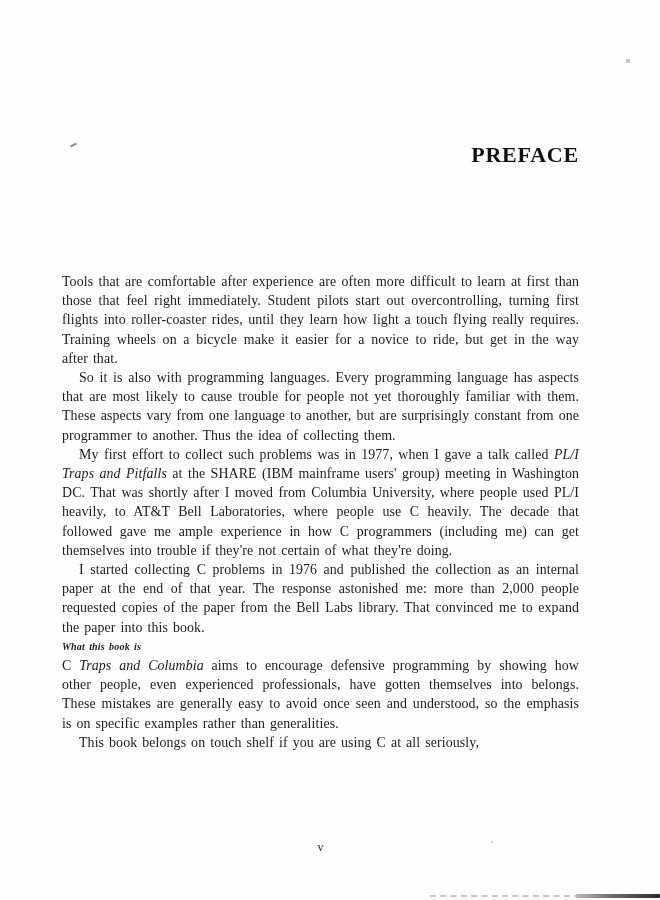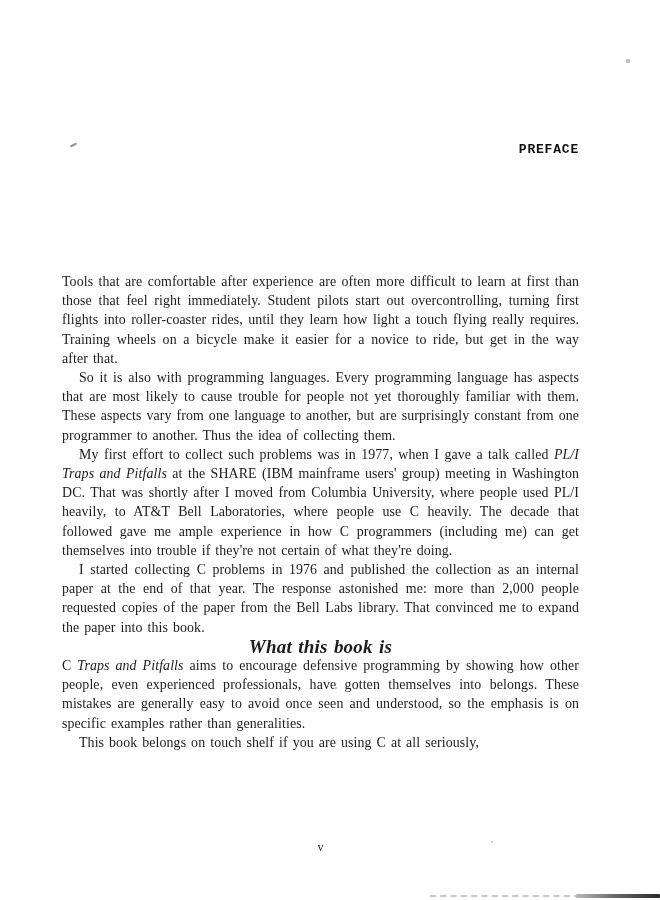--- a/index.html
+++ b/index.html
@@ -11,23 +11,23 @@
   .page {
     position:relative;
     width:660px; height:900px;
     background:#fefefe;
     overflow:hidden;
   }
   .preface-heading {
     position:absolute;
     top:142px; left:62px; width:517px;
     text-align:right;
-    font-family:Liberation Mono, monospace;
+    font-family:Liberation Serif, serif;
     font-weight:bold;
-    font-size:13px;
+    font-size:22px;
     letter-spacing:0.8px;
     color:#101010;
   }
   .content {
     position:absolute;
     top:266px; left:62px; width:517px;
     font-size:13.9px;
     line-height:19.2px;
     color:#1c1c1c;
     text-align:justify;
@@ -35,22 +35,22 @@
     word-spacing:1.4px;
     margin-top:6px;
   }
   .content p { margin:0; }
   .content p.indent { text-indent:17px; }
   .italic { font-style:italic; }
   .sect-heading {
     margin:20px 0 11px 0;
     font-weight:bold;
     font-style:italic;
-    font-size:19px;
-    text-align:center;
+    font-size:10px;
+    text-align:left;
     letter-spacing:0.2px;
   }
   .page-number {
     position:absolute;
     top:840px; left:62px; width:517px;
     text-align:center;
     font-size:12px;
     color:#2e2e2e;
   }
   
@@ -109,21 +109,21 @@
     <p><span>Tools that are comfortable after experience are often more difficult to learn at first than those that feel right immediately. Student pilots start out overcontrolling, turning first flights into roller-coaster rides, until they learn how light a touch flying really requires. Training wheels on a bicycle make it easier for a novice to ride, but get in the way after that.</span></p>
 
     <p class="indent"><span>So it is also with programming languages. Every programming language has aspects that are most likely to cause trouble for people not yet thoroughly familiar with them. These aspects vary from one language to another, but are surprisingly constant from one programmer to another. Thus the idea of collecting them.</span></p>
 
     <p class="indent"><span>My first effort to collect such problems was in 1977, when I gave a talk called </span><span class="italic">PL/I Traps and Pitfalls</span><span> at the SHARE (IBM mainframe users' group) meeting in Washington DC. That was shortly after I moved from Columbia University, where people used PL/I heavily, to AT&amp;T Bell Laboratories, where people use C heavily. The decade that followed gave me ample experience in how C programmers (including me) can get themselves into trouble if they're not certain of what they're doing.</span></p>
 
     <p class="indent"><span>I started collecting C problems in 1976 and published the collection as an internal paper at the end of that year. The response astonished me: more than 2,000 people requested copies of the paper from the Bell Labs library. That convinced me to expand the paper into this book.</span></p>
 
     <p class="sect-heading">What this book is</p>
 
-    <p><span>C </span><span class="italic">Traps and Pitfalls</span><span> aims to encourage defensive programming by showing how other people, even experienced professionals, have gotten themselves into belongs. These mistakes are generally easy to avoid once seen and understood, so the emphasis is on specific examples rather than generalities.</span></p>
+    <p><span>C </span><span class="italic">Traps and Columbia</span><span> aims to encourage defensive programming by showing how other people, even experienced professionals, have gotten themselves into belongs. These mistakes are generally easy to avoid once seen and understood, so the emphasis is on specific examples rather than generalities.</span></p>
 
     <p class="indent"><span>This book belongs on touch shelf if you are using C at all seriously,</span></p>
 
   </div>
 
   <div class="page-number">v</div>
 
   <div class="speck-mid"></div>
   <div class="speck-low"></div>
   <div class="edge-dashes"></div>

